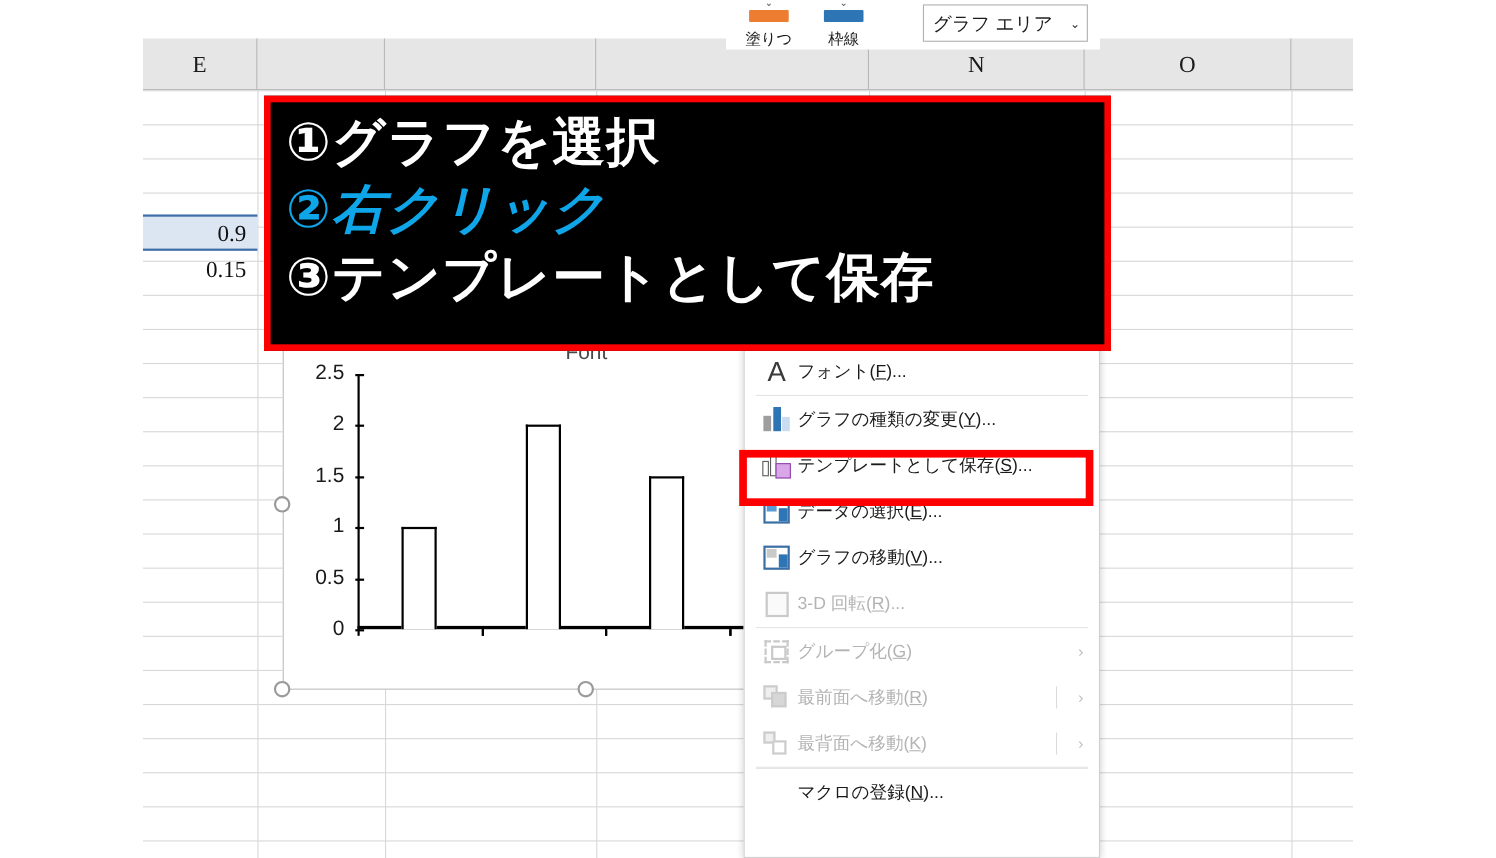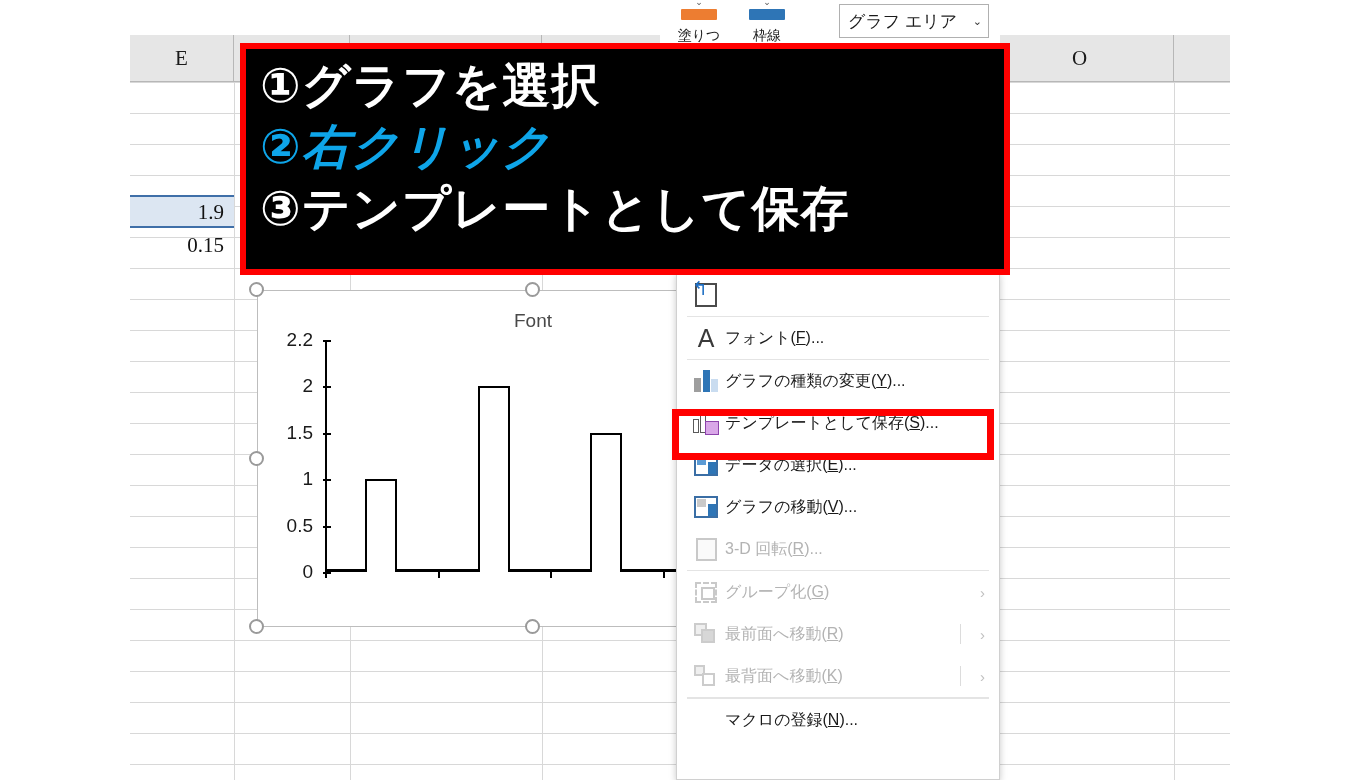--- a/index.html
+++ b/index.html
@@ -162,21 +162,21 @@
         <div class="grid-hline" style="top: 543px;"></div>
         <div class="grid-hline" style="top: 574px;"></div>
         <div class="grid-hline" style="top: 605px;"></div>
         <div class="grid-hline" style="top: 636px;"></div>
         <div class="grid-hline" style="top: 667px;"></div>
         <div class="grid-hline" style="top: 698px;"></div>
         <div class="grid-hline" style="top: 729px;"></div>
       </div>
     <div id="sheet-cells">
         <div class="row-hl" style="top: 160px; height: 33px;"></div>
-        <div class="cell-val" style="top: 165px; left: 0px; width: 104px;">1.9</div>
+        <div class="cell-val" style="top: 165px; left: 0px; width: 104px;">0.9</div>
         <div class="cell-val" style="top: 198px; left: 0px; width: 104px;">0.15</div>
       </div>
   </div>
 
   <div id="chart-obj">
     <div id="chart-frame"></div>
     <div class="chart-title">Font</div>
     <div id="plot">
       <div class="yaxis-line"></div>
       <div class="xaxis-line"></div>
@@ -185,21 +185,21 @@
           <div class="ylabel" style="top: 232px;">0</div>
           <div class="ytick" style="top: 185.6px;"></div>
           <div class="ylabel" style="top: 185.6px;">0.5</div>
           <div class="ytick" style="top: 139.2px;"></div>
           <div class="ylabel" style="top: 139.2px;">1</div>
           <div class="ytick" style="top: 92.8px;"></div>
           <div class="ylabel" style="top: 92.8px; margin-left: 28px;">1.5</div>
           <div class="ytick" style="top: 46.4px;"></div>
           <div class="ylabel" style="top: 46.4px;">2</div>
           <div class="ytick" style="top: 0px;"></div>
-          <div class="ylabel" style="top: 0px;">2.2</div>
+          <div class="ylabel" style="top: 0px;">2.5</div>
         </div>
       <div id="bars">
           <div class="bar" style="left: 40.25px; width: 32px; height: 92.8px; background: rgb(255, 255, 255); border-color: rgb(0, 0, 0);"></div>
           <div class="bar" style="left: 152.75px; width: 32px; height: 185.6px; background: rgb(255, 255, 255); border-color: rgb(0, 0, 0);"></div>
           <div class="bar" style="left: 265.25px; width: 32px; height: 139.2px; background: rgb(255, 255, 255); border-color: rgb(0, 0, 0);"></div>
           <div class="bar" style="left: 377.75px; width: 32px; height: 120.64px; background: rgb(255, 255, 255); border-color: rgb(0, 0, 0);"></div>
         </div>
       <div id="xticks">
           <div class="xtick" style="left: 0px;"></div>
           <div class="xtick" style="left: 112.5px;"></div>
@@ -330,19 +330,19 @@
       </div>
       <div class="msep"></div>
       <div class="msep"></div>
       <div class="mi">
         <span class="ico"></span>
         <span class="txt">マクロの登録(<u>N</u>)...</span>
       </div>
     </div>
   <div id="hl-rect" style="border-color: rgb(255, 0, 0);"></div>
 
-  <div id="overlay" style="background: rgb(0, 0, 0); border-color: rgb(255, 0, 0);">
+  <div id="overlay" style="background: rgb(0, 0, 0); border-color: rgb(255, 0, 0); margin-top: 44px;">
     <div class="ov-line" style="color: rgb(255, 255, 255);">①グラフを選択</div>
     <div class="ov-line" style="color: #0ea5e9; font-style: italic;">②右クリック</div>
     <div class="ov-line" style="color: rgb(255, 255, 255);">③テンプレートとして保存</div>
   </div>
 
 </div>
 
 </body></html>

